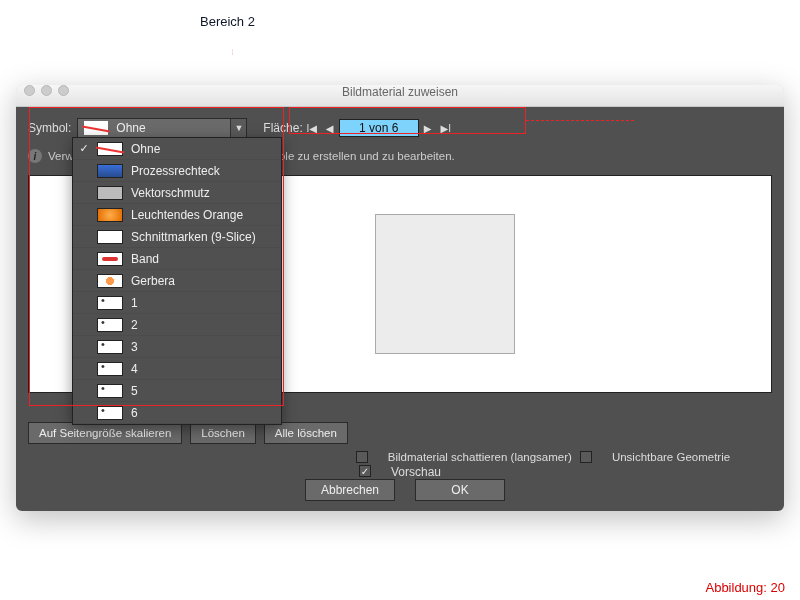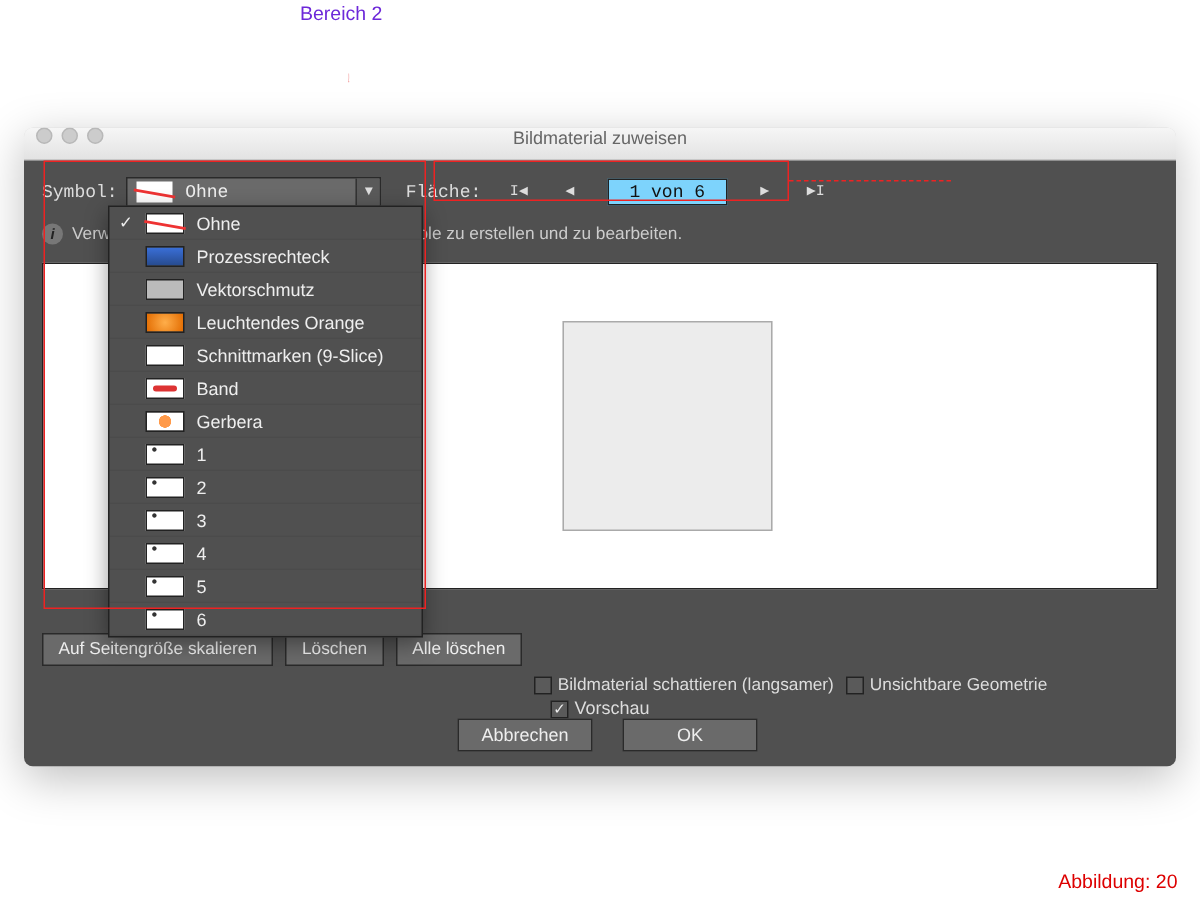--- a/index.html
+++ b/index.html
@@ -7,23 +7,23 @@
     font-family: -apple-system, "Helvetica Neue", Arial, sans-serif;
     font-size: 12px;
     background: #fff;
     position: relative;
     width: 800px;
     height: 600px;
     overflow: hidden;
   }
   .annotation-top {
     position: absolute;
-    top: 1px;
+    top: 14px;
     left: 200px;
-    color: #6d28d9;
+    color: #0f172a;
     font-size: 13px;
   }
   .annotation-arrow {
     position: absolute;
     top: 22px;
     left: 232px;
     width: 2px;
     height: 60px;
   }
   .annotation-right {
@@ -78,21 +78,20 @@
     color: #ddd;
     height: calc(100% - 22px);
     padding: 10px 12px;
     position: relative;
   }
   .row1 {
     display: flex;
     align-items: center;
     gap: 6px;
     height: 22px;
-    font-family: Liberation Mono, monospace;
   }
   .label { color: #ddd; }
   .symbol-dd {
     display: flex;
     align-items: center;
     background: #6a6a6a;
     border: 1px solid #2a2a2a;
     height: 20px;
     width: 170px;
     position: relative;
@@ -114,21 +113,21 @@
     width: 16px; height: 100%;
     background: #5a5a5a;
     display: flex; align-items: center; justify-content: center;
     border-left: 1px solid #333;
     color: #ddd;
     font-size: 9px;
   }
   .flaeche-group {
     display: flex;
     align-items: center;
-    gap: 16px;
+    gap: 0;
     margin-left: 10px;
   }
   .nav-btn {
     width: 18px; height: 18px;
     display: flex; align-items: center; justify-content: center;
     color: #ddd;
     font-size: 10px;
     cursor: pointer;
   }
   .nav-field {
@@ -177,21 +176,21 @@
   .btn {
     background: #6a6a6a;
     border: 1px solid #2a2a2a;
     color: #eee;
     padding: 3px 10px;
     height: 22px;
     display: flex; align-items: center;
     cursor: pointer;
   }
   .cb {
-    display: flex; align-items: flex-end; gap: 4px;
+    display: flex; align-items: flex-start; gap: 20px;
     color: #ddd;
     margin-top: 48px;
   }
   .cb .box {
     width: 12px; height: 12px;
     background: #5a5a5a;
     border: 1px solid #222;
   }
   .cb .box.checked::after {
     content: "✓"; display: block;

